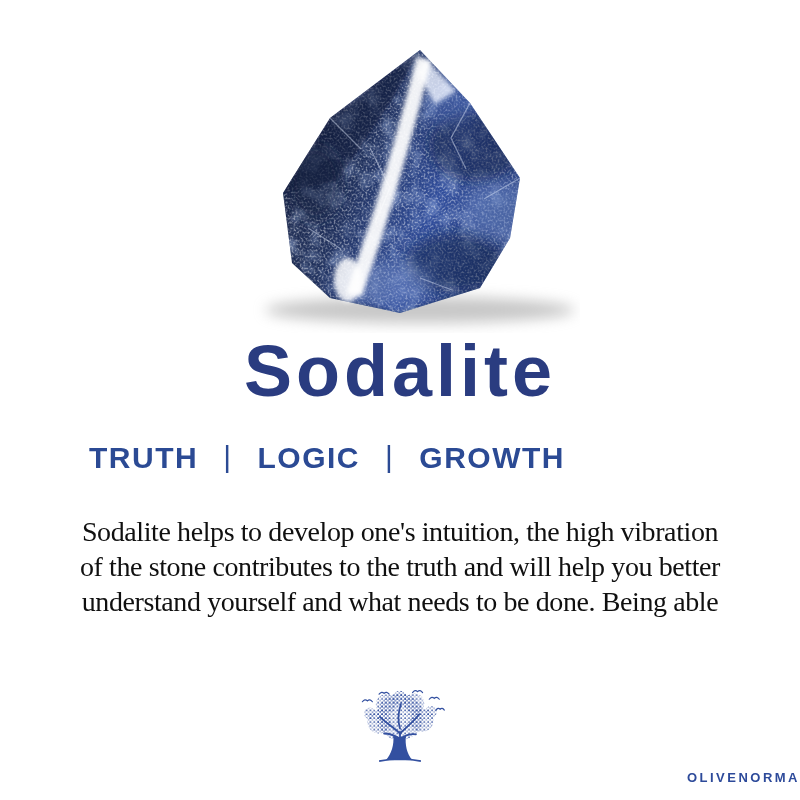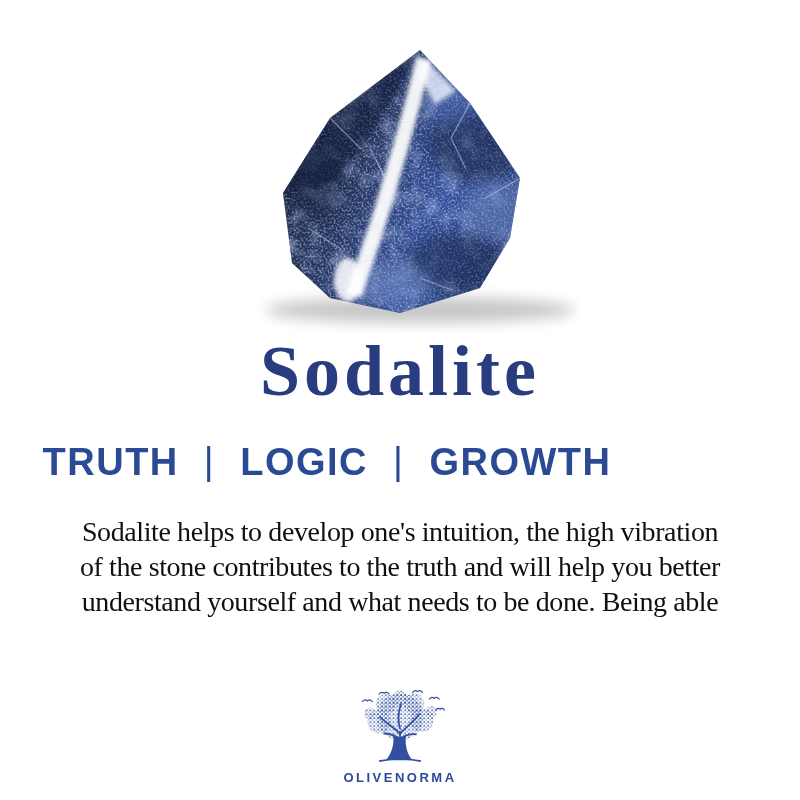--- a/index.html
+++ b/index.html
@@ -19,35 +19,35 @@
     width: 360px;
     height: 305px;
   }
   .title {
     position: absolute;
     top: 333px;
     left: 0;
     width: 800px;
     margin: 0;
     text-align: center;
-    font-family: Liberation Serif, serif;
+    font-family: Liberation Sans, sans-serif;
     font-size: 72px;
     font-weight: 700;
     letter-spacing: 4px;
     line-height: 76px;
     color: #2a3c80;
   }
   .keywords {
     position: absolute;
     top: 441px;
     left: 0;
     width: 654px;
     text-align: center;
     font-family: "Liberation Sans", sans-serif;
-    font-size: 38px;
+    font-size: 30px;
     font-weight: 600;
     letter-spacing: 1.5px;
     color: #2b4a94;
     white-space: nowrap;
   }
   .keywords .sep {
     display: inline-block;
     margin: 0 25px;
     font-weight: 300;
     transform: translateY(-1px);
@@ -74,20 +74,21 @@
     text-align: center;
   }
   .brand .tree { display: block; margin: 0 auto; }
   .brand-name {
     margin-top: 3px;
     font-family: "Liberation Sans", sans-serif;
     font-size: 13px;
     font-weight: 700;
     letter-spacing: 2.5px;
     color: #2d4a9a;
+    text-align: right;
   }
 </style>
 </head>
 <body>
 
 <div class="page">
 
   <div class="stone-wrap">
     <svg width="360" height="305" viewBox="0 0 360 305">
       <defs>

